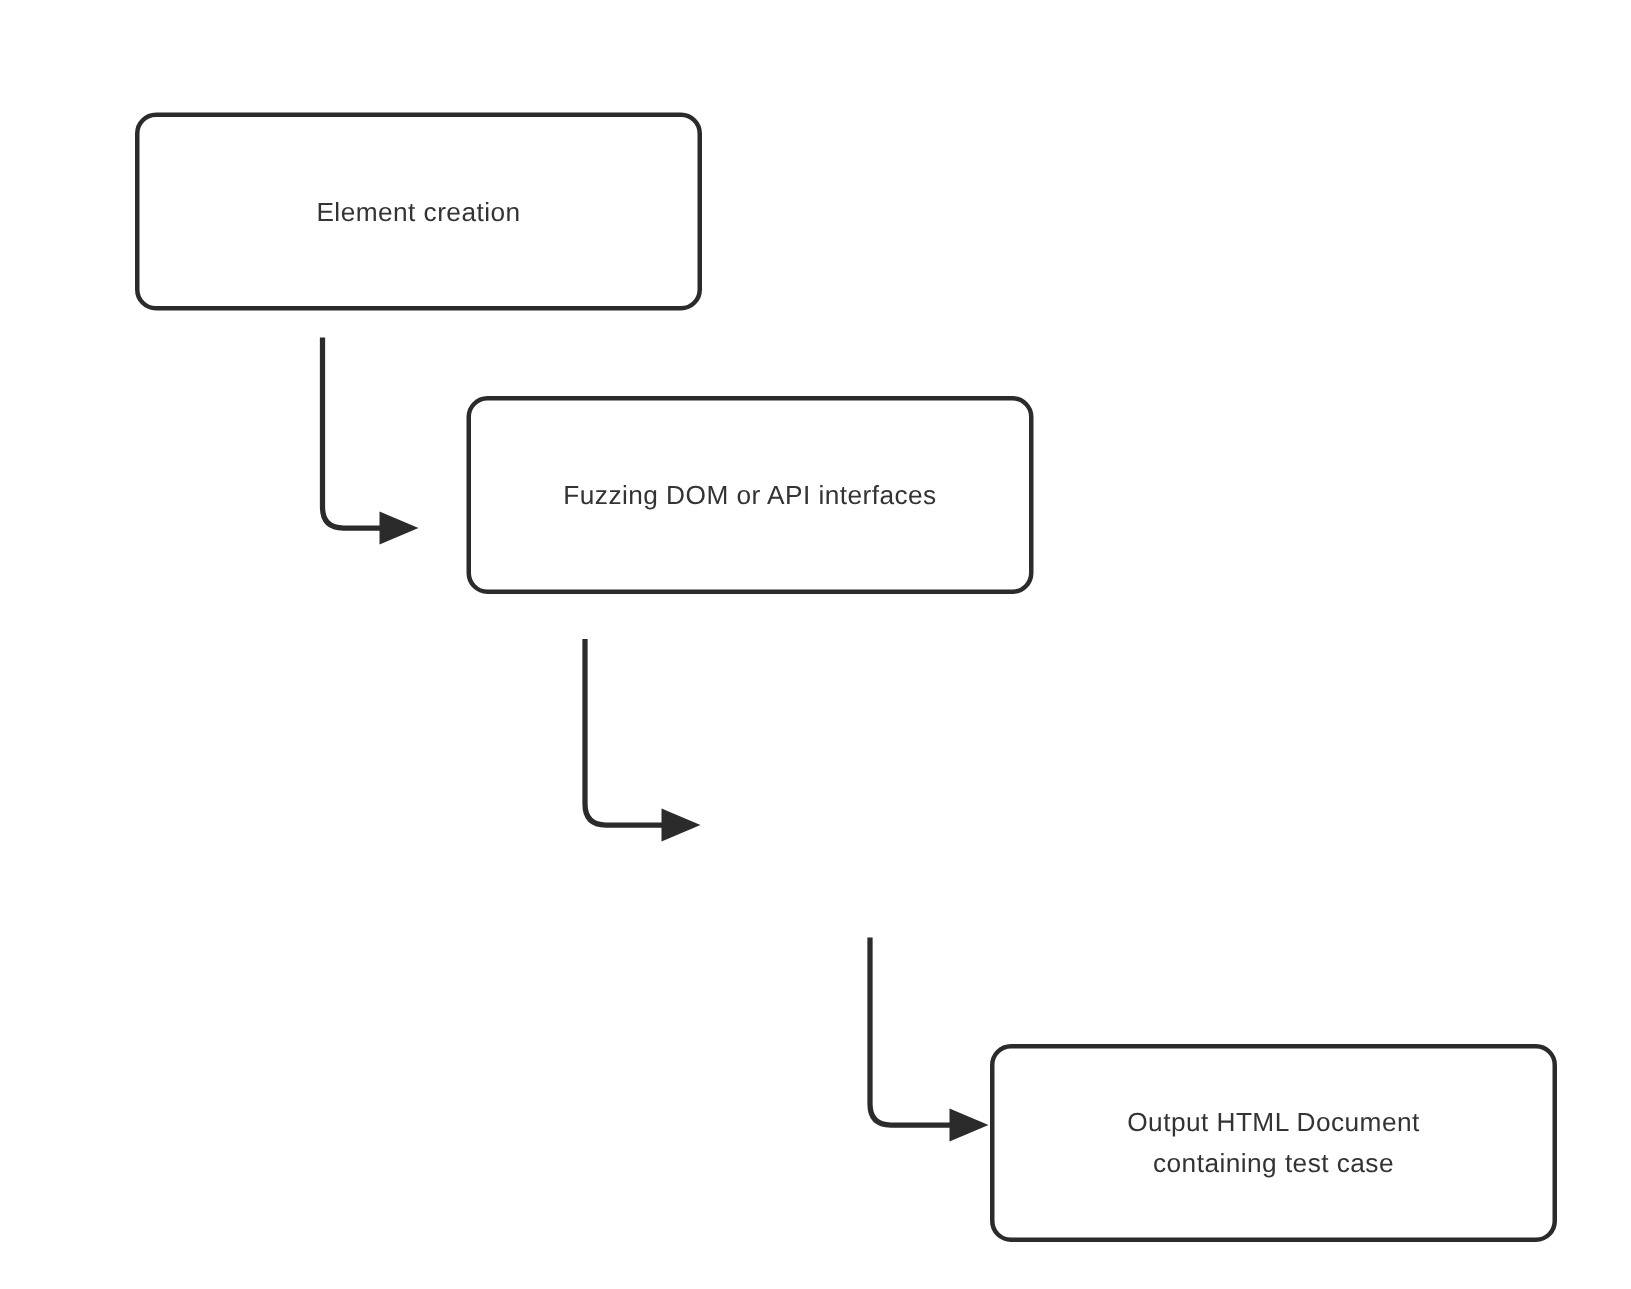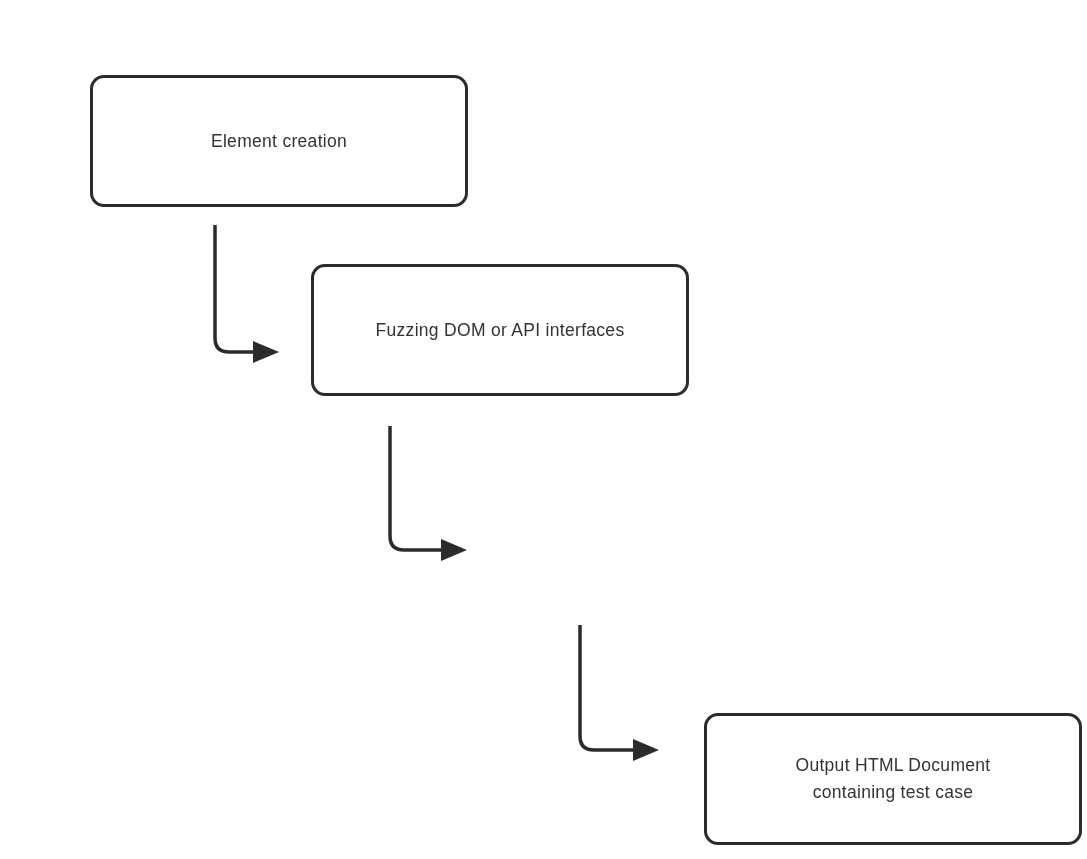--- a/index.html
+++ b/index.html
@@ -53,21 +53,21 @@
     max-width: 340px;
     font-size: 17.5px;
     line-height: 27px;
     letter-spacing: 0.3px;
     color: var(--text);
     white-space: pre-line;
   }
   .node-0 { left: 90px;  top: 75px;  }
   .node-1 { left: 280px; top: 264px; margin-left: 31px; }
   .node-2 { left: 468px; top: 475px; }
-  .node-3 { left: 660px; top: 713px; margin-left: 44px; }
+  .node-3 { left: 660px; top: 696px; }
 </style>
 </head>
 <body>
 
 <div class="canvas">
 
   <svg class="connectors" viewBox="0 0 1087 859" xmlns="http://www.w3.org/2000/svg">
     <g>
       <path d="M 215 225 L 215 338 Q 215 352 229 352 L 254 352"></path>
       <polygon points="253,341 279,352 253,363"></polygon>

